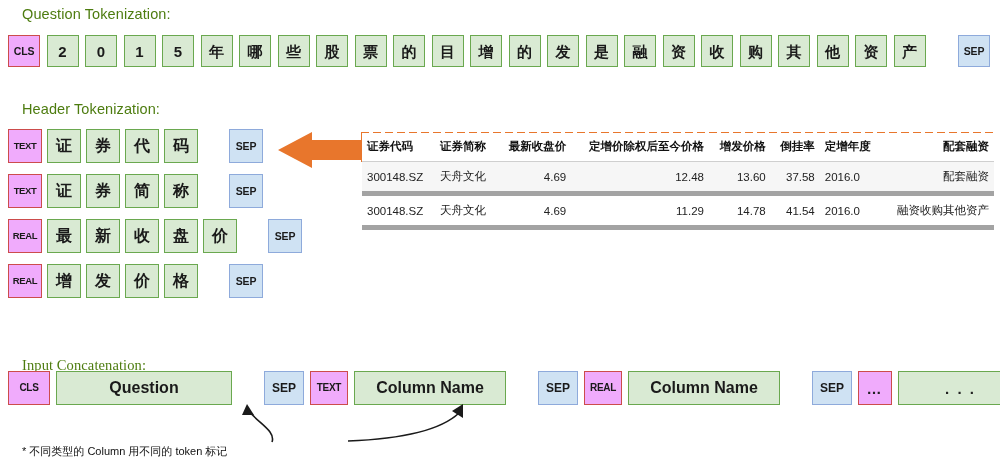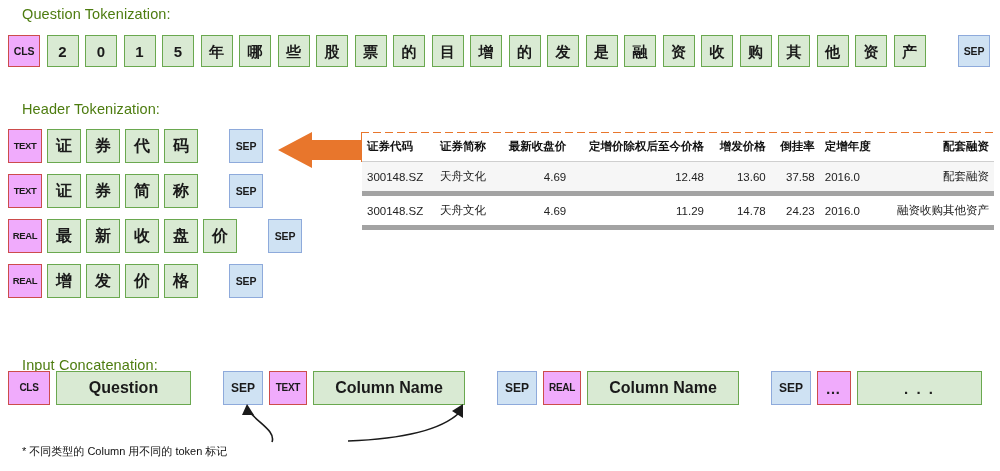--- a/index.html
+++ b/index.html
@@ -244,32 +244,32 @@
         <td class="ta-r">37.58</td>
         <td class="ta-l">2016.0</td>
         <td class="ta-r">配套融资</td>
       </tr>
       <tr>
         <td class="ta-l">300148.SZ</td>
         <td class="ta-l">天舟文化</td>
         <td class="ta-r">4.69</td>
         <td class="ta-r">11.29</td>
         <td class="ta-r">14.78</td>
-        <td class="ta-r">24.23</td>
+        <td class="ta-r">41.54</td>
         <td class="ta-l">2016.0</td>
         <td class="ta-r">融资收购其他资产</td>
       </tr>
     </tbody>
 </table>
 
-<div class="section-title" style="left:22px; top:357px;">Input Concatenation:</div>
+<div class="section-title" style="left:22px; top:357px;font-family:Liberation Serif, serif;">Input Concatenation:</div>
 
 <div class="tokrow" id="concat-token-row" style="left:8px; top:371px;">
     <div class="tok red c-tok tag" style="width: 42px;">CLS</div>
-    <div class="tok green c-tok" style="width: 135px;">Question</div>
+    <div class="tok green c-tok" style="width: 176px;">Question</div>
     <div class="tok blue c-tok sep" style="width: 40px;">SEP</div>
     <div class="tok red c-tok tag" style="width: 38px;">TEXT</div>
     <div class="tok green c-tok" style="width: 152px;">Column Name</div>
     <div class="tok blue c-tok sep" style="width: 40px;">SEP</div>
     <div class="tok red c-tok tag" style="width: 38px;">REAL</div>
     <div class="tok green c-tok" style="width: 152px;">Column Name</div>
     <div class="tok blue c-tok sep" style="width: 40px;">SEP</div>
     <div class="tok red c-tok dots" style="width: 34px;">…</div>
     <div class="tok green c-tok dots" style="width: 125px;">. . .</div>
     <div class="tok blue c-tok dots" style="width: 36px;">…</div>

